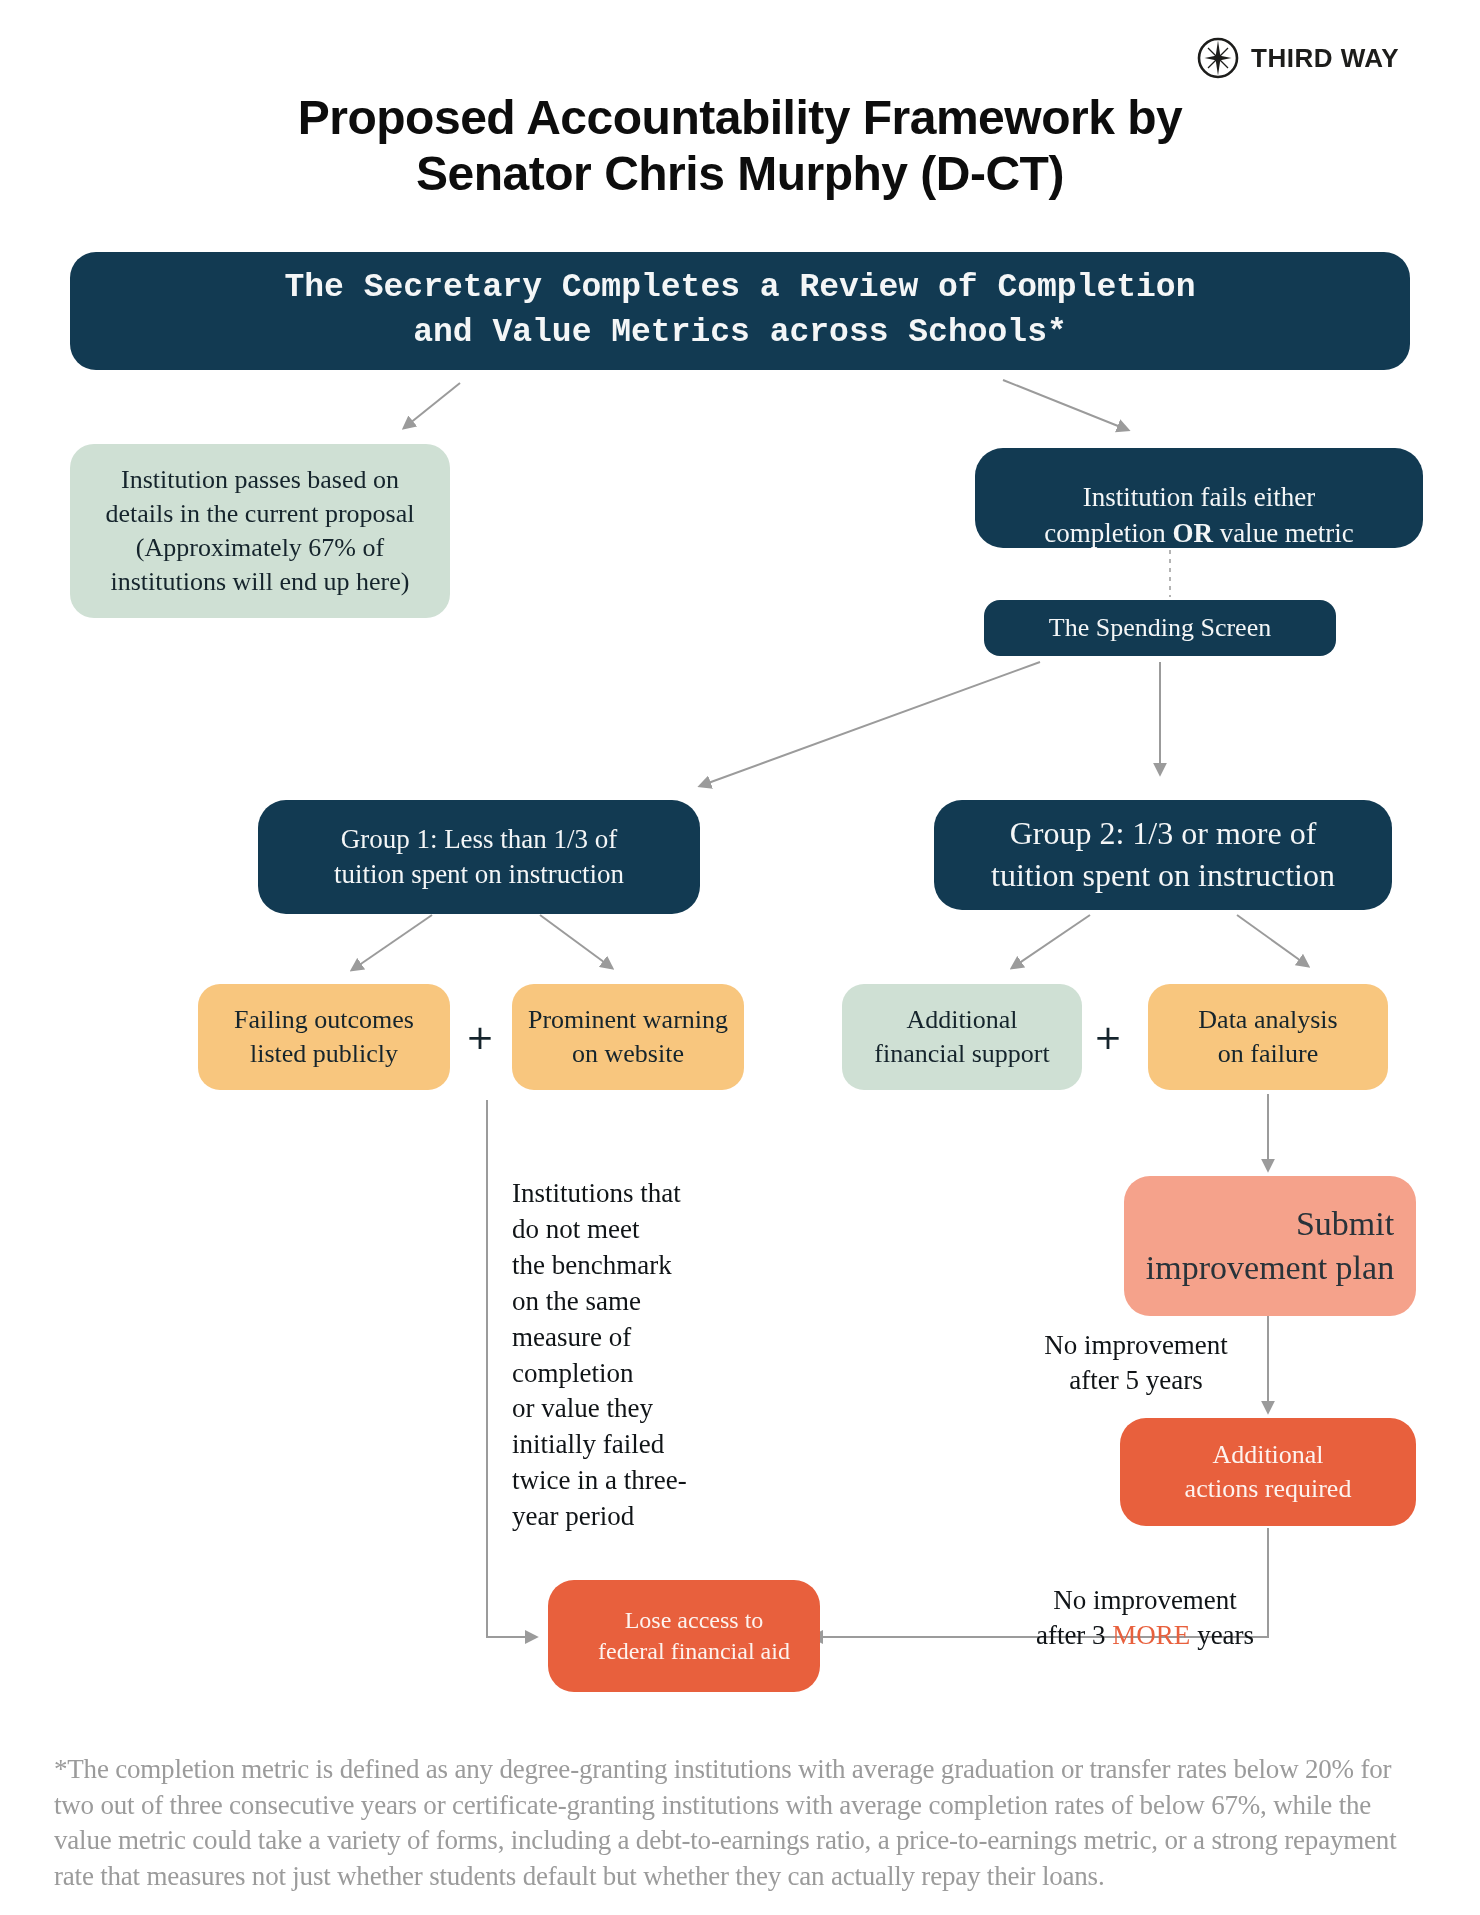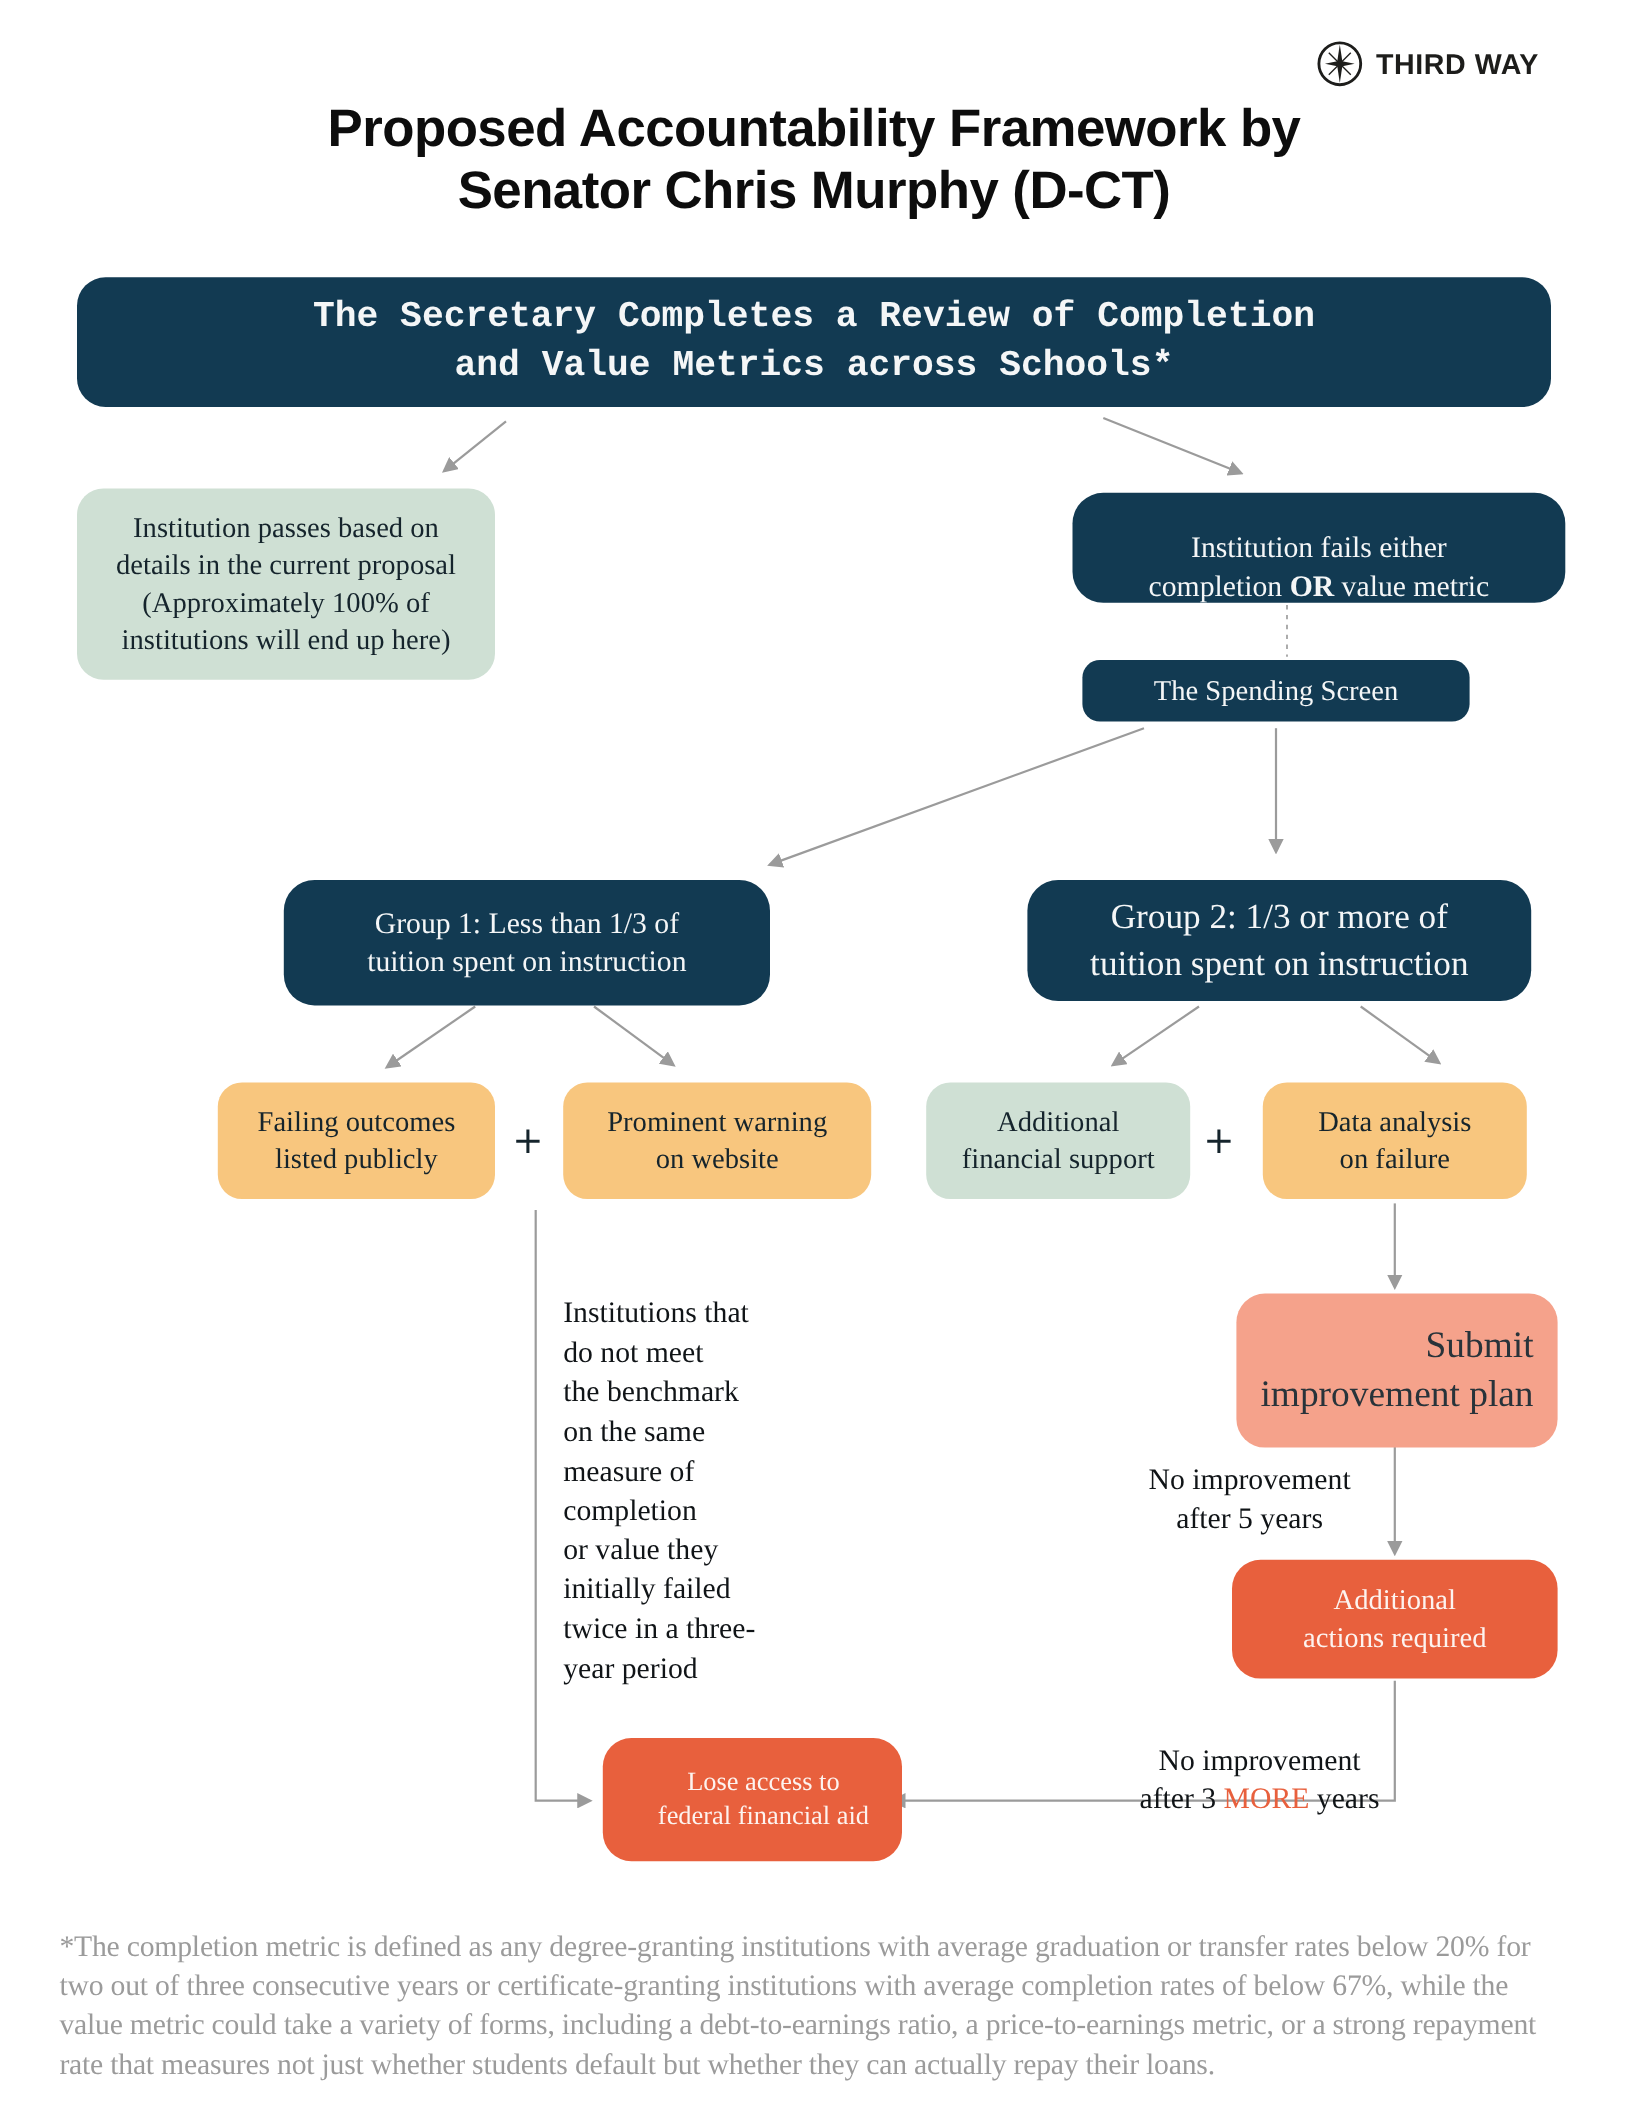--- a/index.html
+++ b/index.html
@@ -89,21 +89,21 @@
       <polyline points="1268,1528 1268,1637 812,1637" marker-end="url(#ah)"></polyline>
       <polyline points="487,1100 487,1637 536,1637" marker-end="url(#ah)"></polyline>
     </g>
   </svg>
 
   <div class="box navy hdr" style="left:70px;top:252px;width:1340px;height:118px;font-family:Liberation Mono, monospace;">The Secretary Completes a Review of Completion
 and Value Metrics across Schools*</div>
 
   <div class="box sage" style="left:70px;top:444px;width:380px;height:174px;border-radius:24px;font-size:26px;">Institution passes based on
 details in the current proposal
-(Approximately 100% of
+(Approximately 67% of
 institutions will end up here)</div>
 
   <div class="box navy" style="left:946px;top:448px;width:448px;height:100px;border-radius:28px;font-size:27px;margin-left:29px;">
     <span>
       <span>Institution fails either
 completion </span><span class="emph-bold">OR</span><span> value metric</span>
     </span>
   </div>
 
   <div class="box navy" style="left:984px;top:600px;width:352px;height:56px;border-radius:16px;font-size:26px;">The Spending Screen</div>
@@ -112,21 +112,21 @@
 tuition spent on instruction</div>
 
   <div class="box navy" style="left:934px;top:800px;width:458px;height:110px;border-radius:28px;font-size:32px;">Group 2: 1/3 or more of
 tuition spent on instruction</div>
 
   <div class="box amber" style="left:198px;top:984px;width:252px;height:106px;border-radius:22px;font-size:26px;">Failing outcomes
 listed publicly</div>
 
   <div class="plus" style="left:458px;top:984px;width:44px;height:106px;">+</div>
 
-  <div class="box amber" style="left:512px;top:984px;width:280px;height:106px;border-radius:22px;font-size:26px;">Prominent warning
+  <div class="box amber" style="left:512px;top:984px;width:232px;height:106px;border-radius:22px;font-size:26px;">Prominent warning
 on website</div>
 
   <div class="box sage" style="left:842px;top:984px;width:240px;height:106px;border-radius:22px;font-size:26px;">Additional
 financial support</div>
 
   <div class="plus" style="left:1086px;top:984px;width:44px;height:106px;">+</div>
 
   <div class="box amber" style="left:1148px;top:984px;width:240px;height:106px;border-radius:22px;font-size:26px;">Data analysis
 on failure</div>
 

